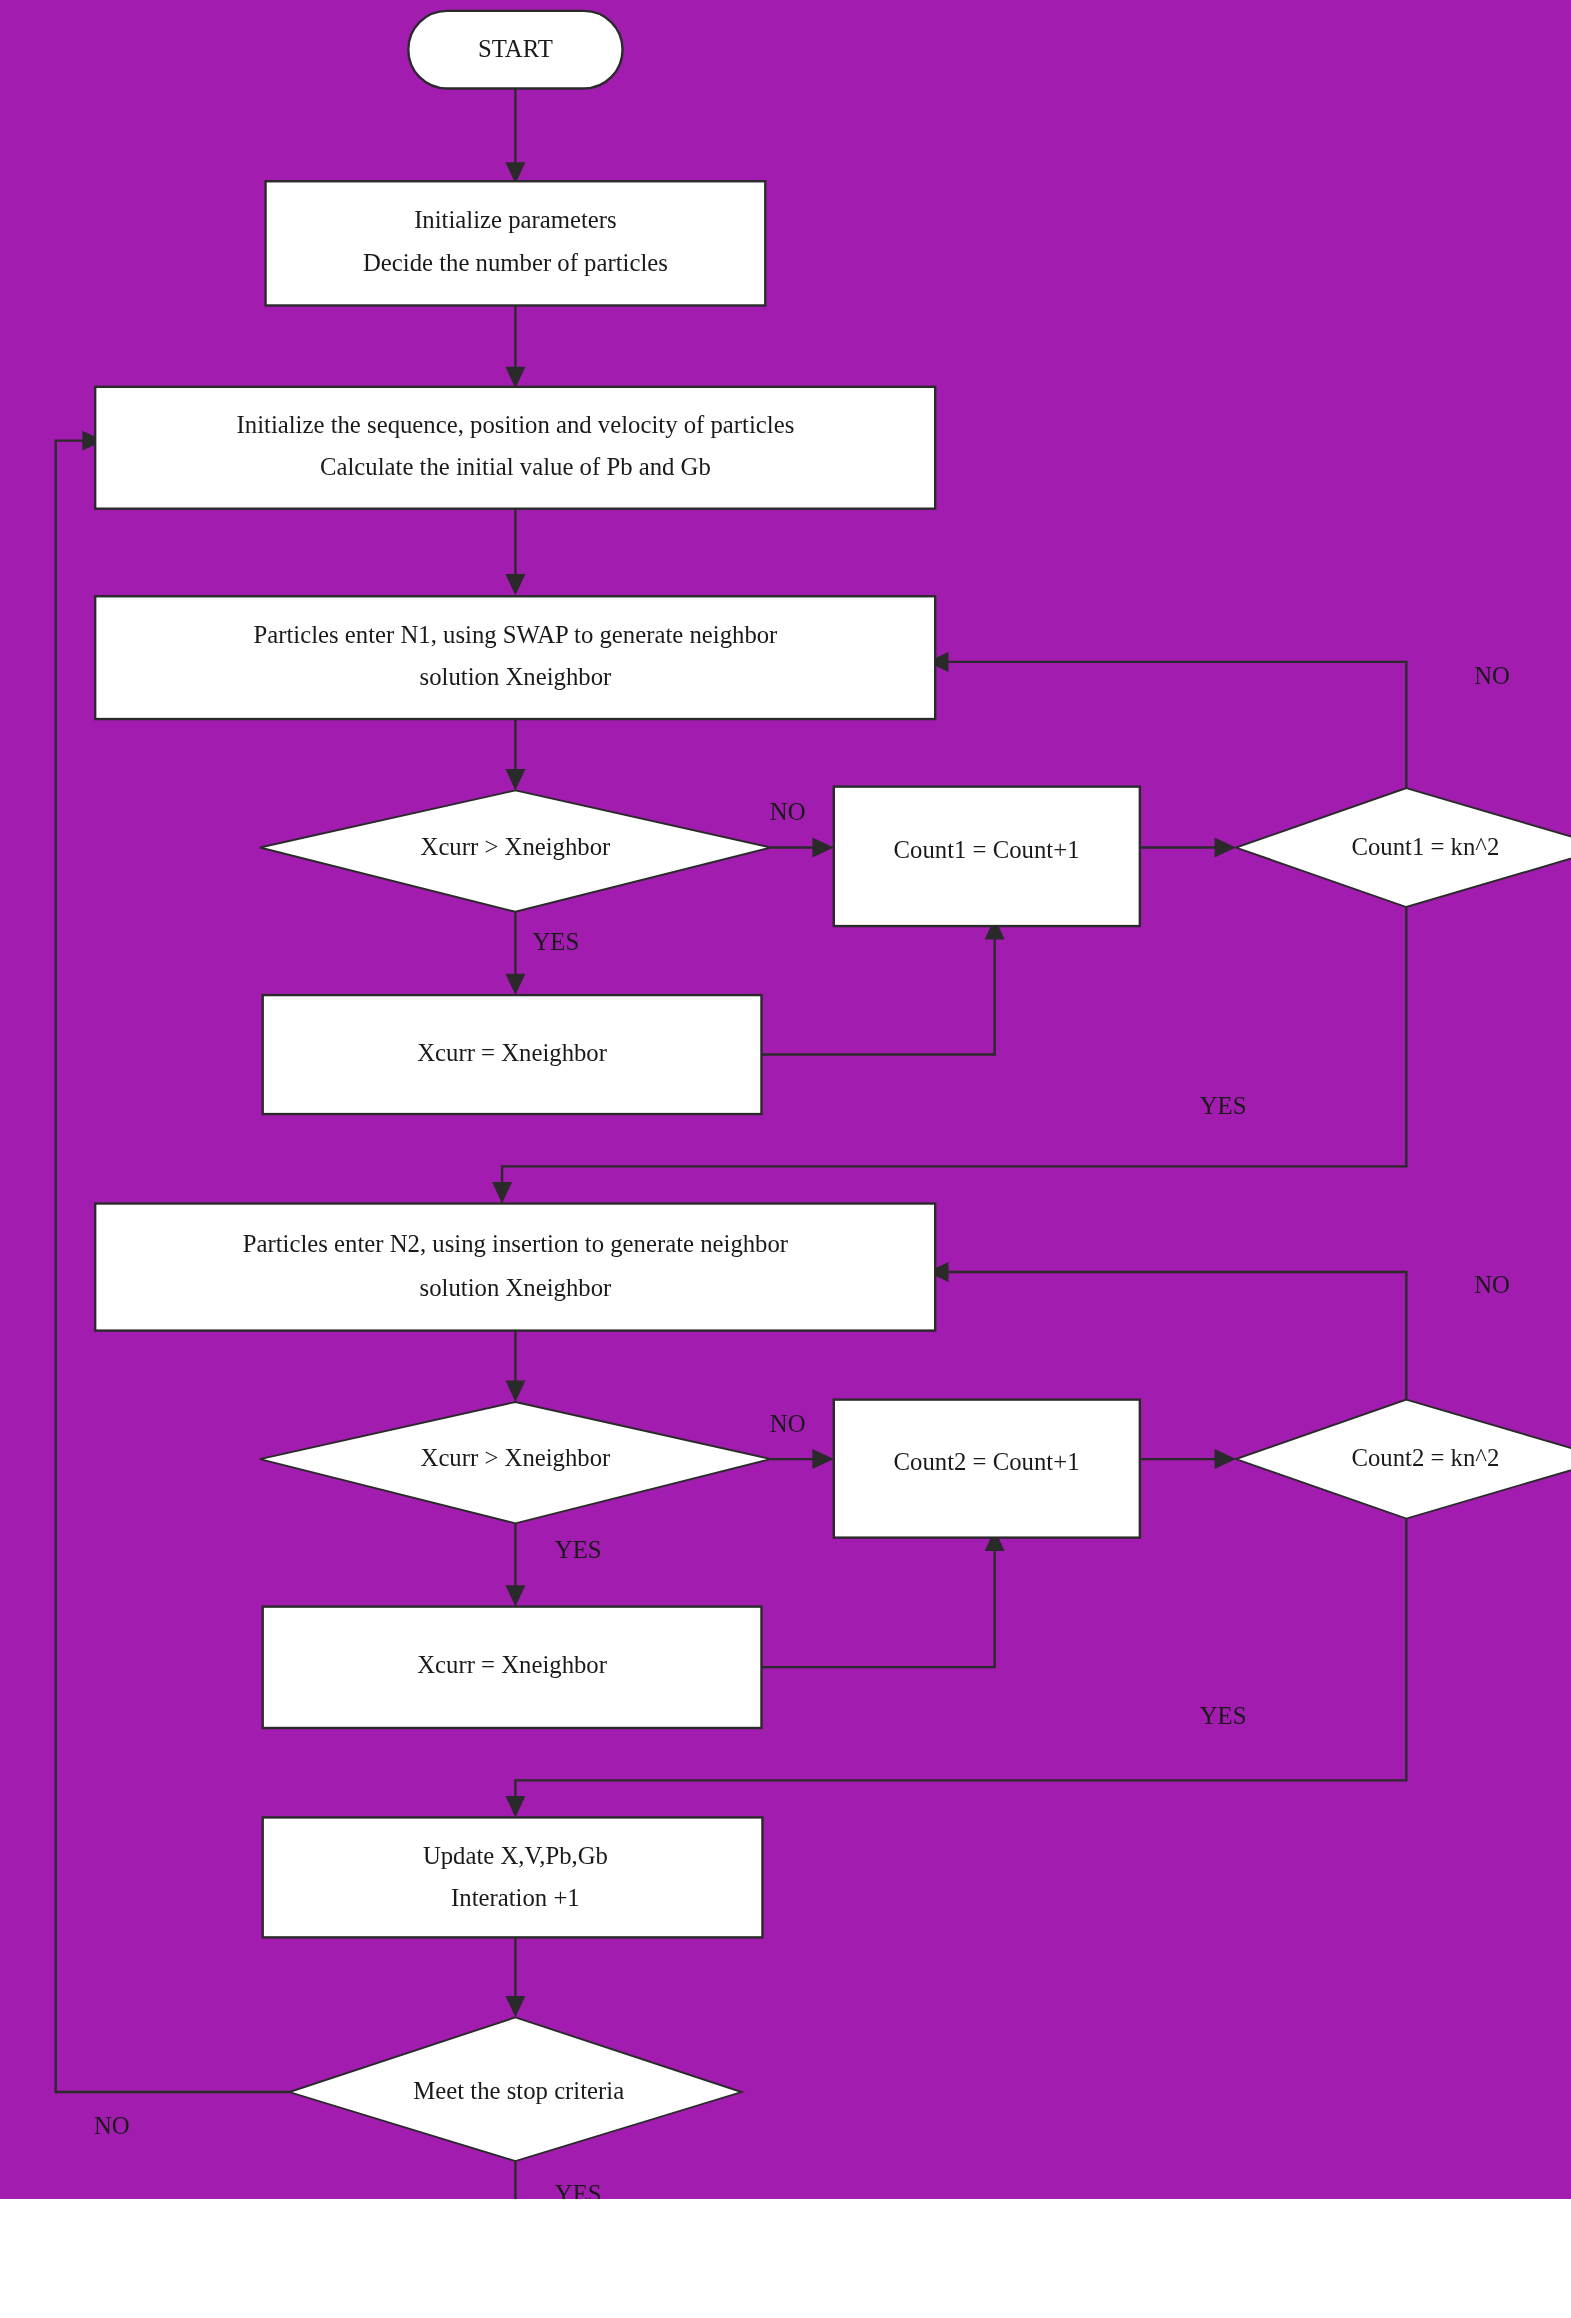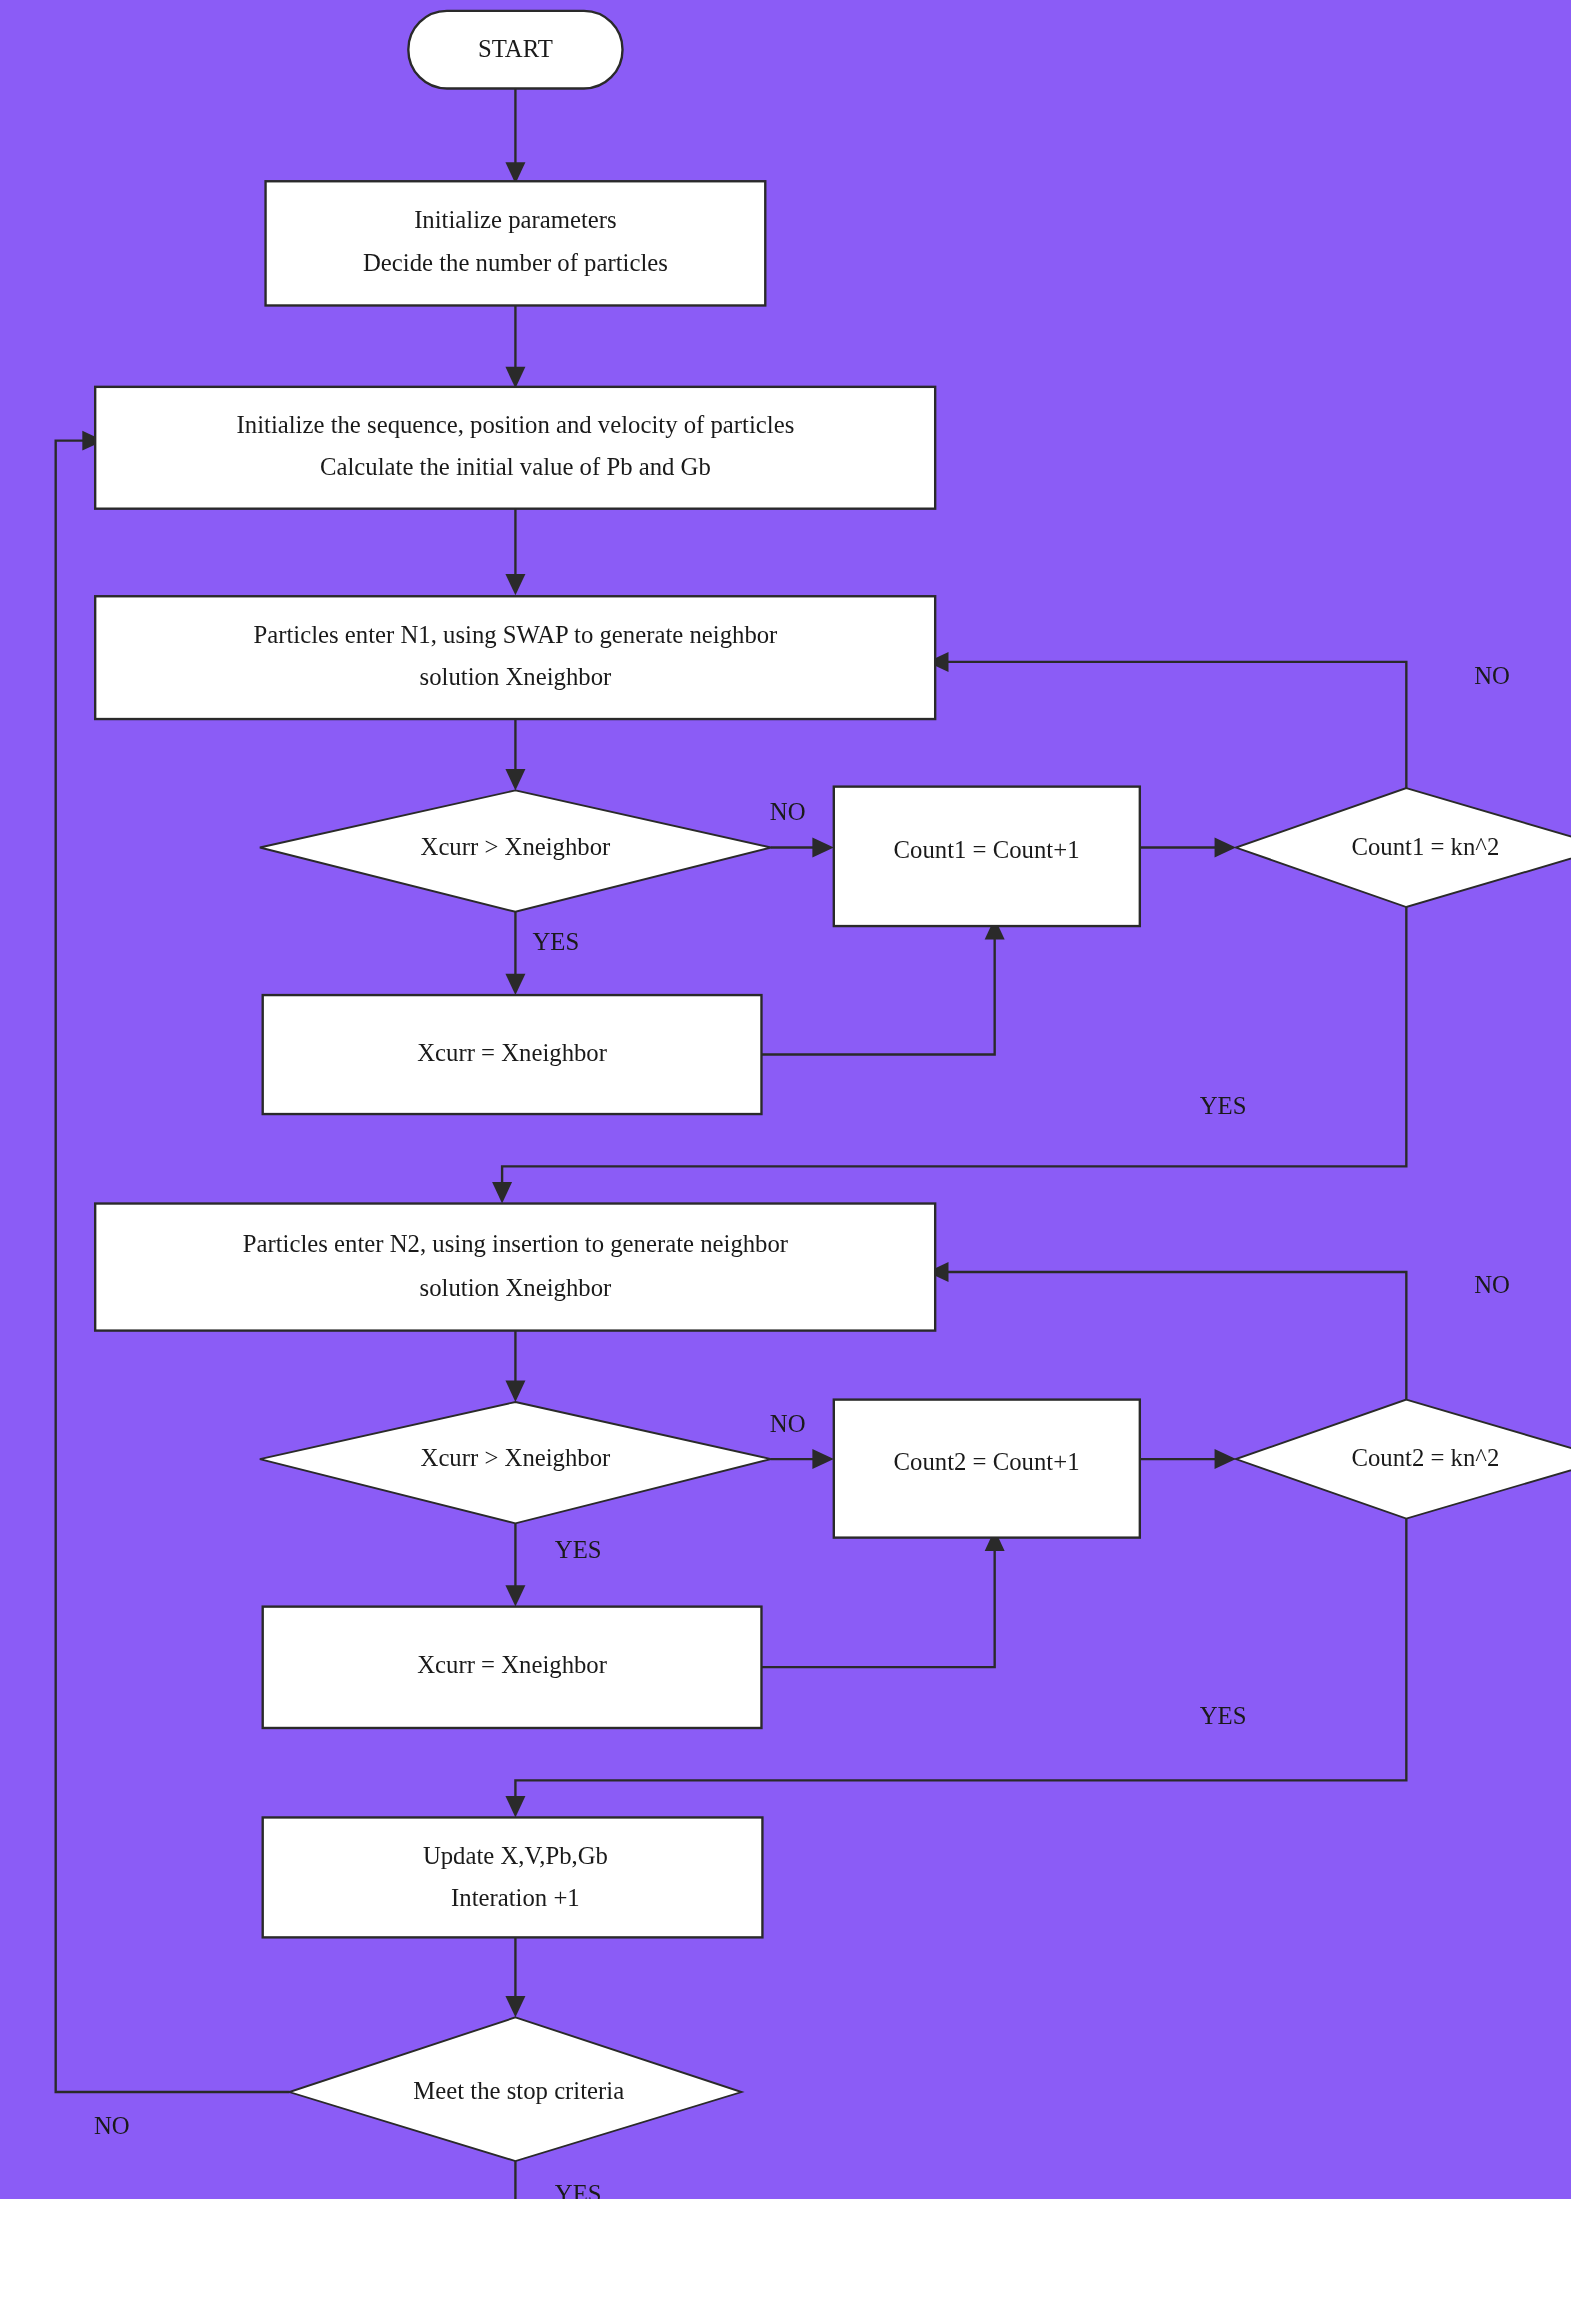--- a/index.html
+++ b/index.html
@@ -4,21 +4,21 @@
 <style>
   html, body {
     margin: 0;
     padding: 0;
     background: #ffffff;
   }
   #flow-root {
     position: relative;
     width: 1571px;
     height: 2199px;
-    background: #8b5cf6;
+    background: #a21caf;
     font-family: "Liberation Serif", "DejaVu Serif", serif;
   }
   svg#flow-svg {
     position: absolute;
     top: 0;
     left: 0;
     width: 1571px;
     height: 2319px;
     display: block;
   }

